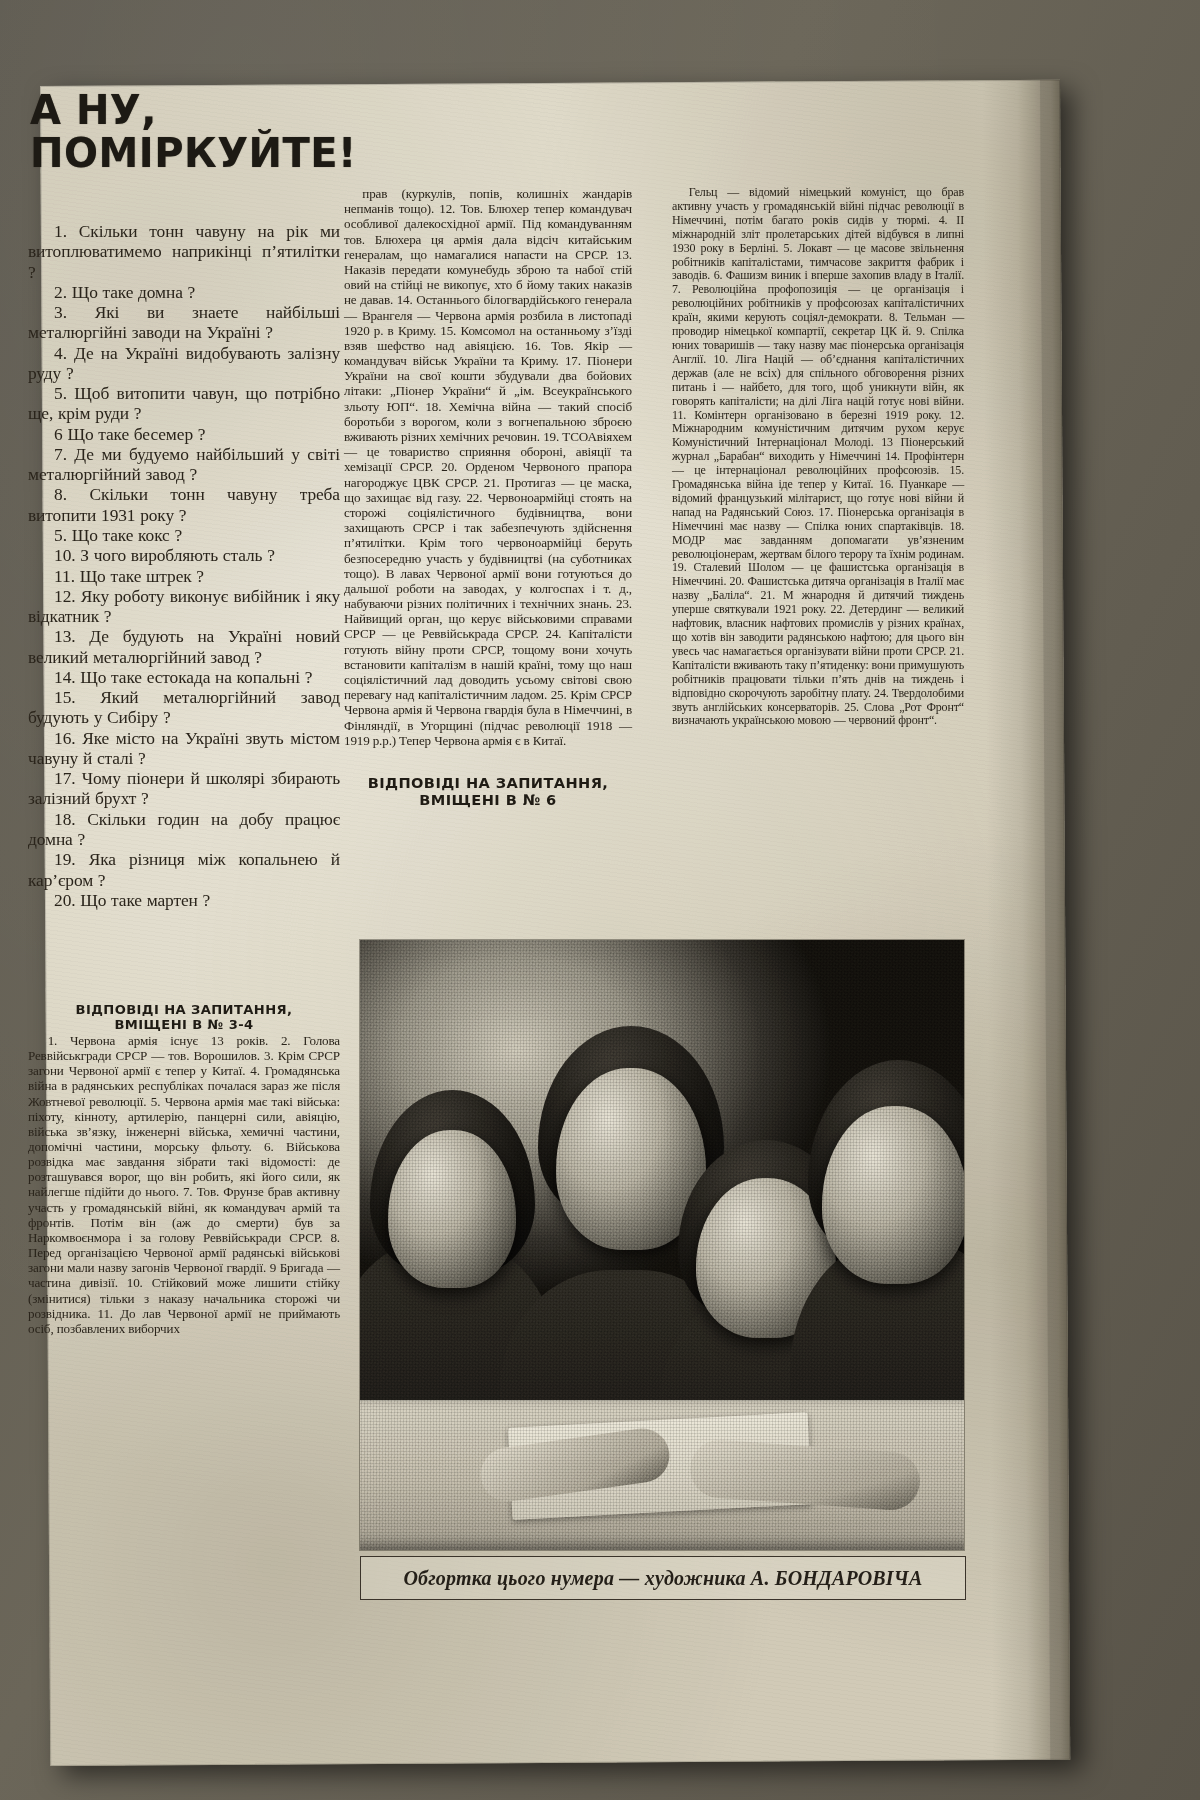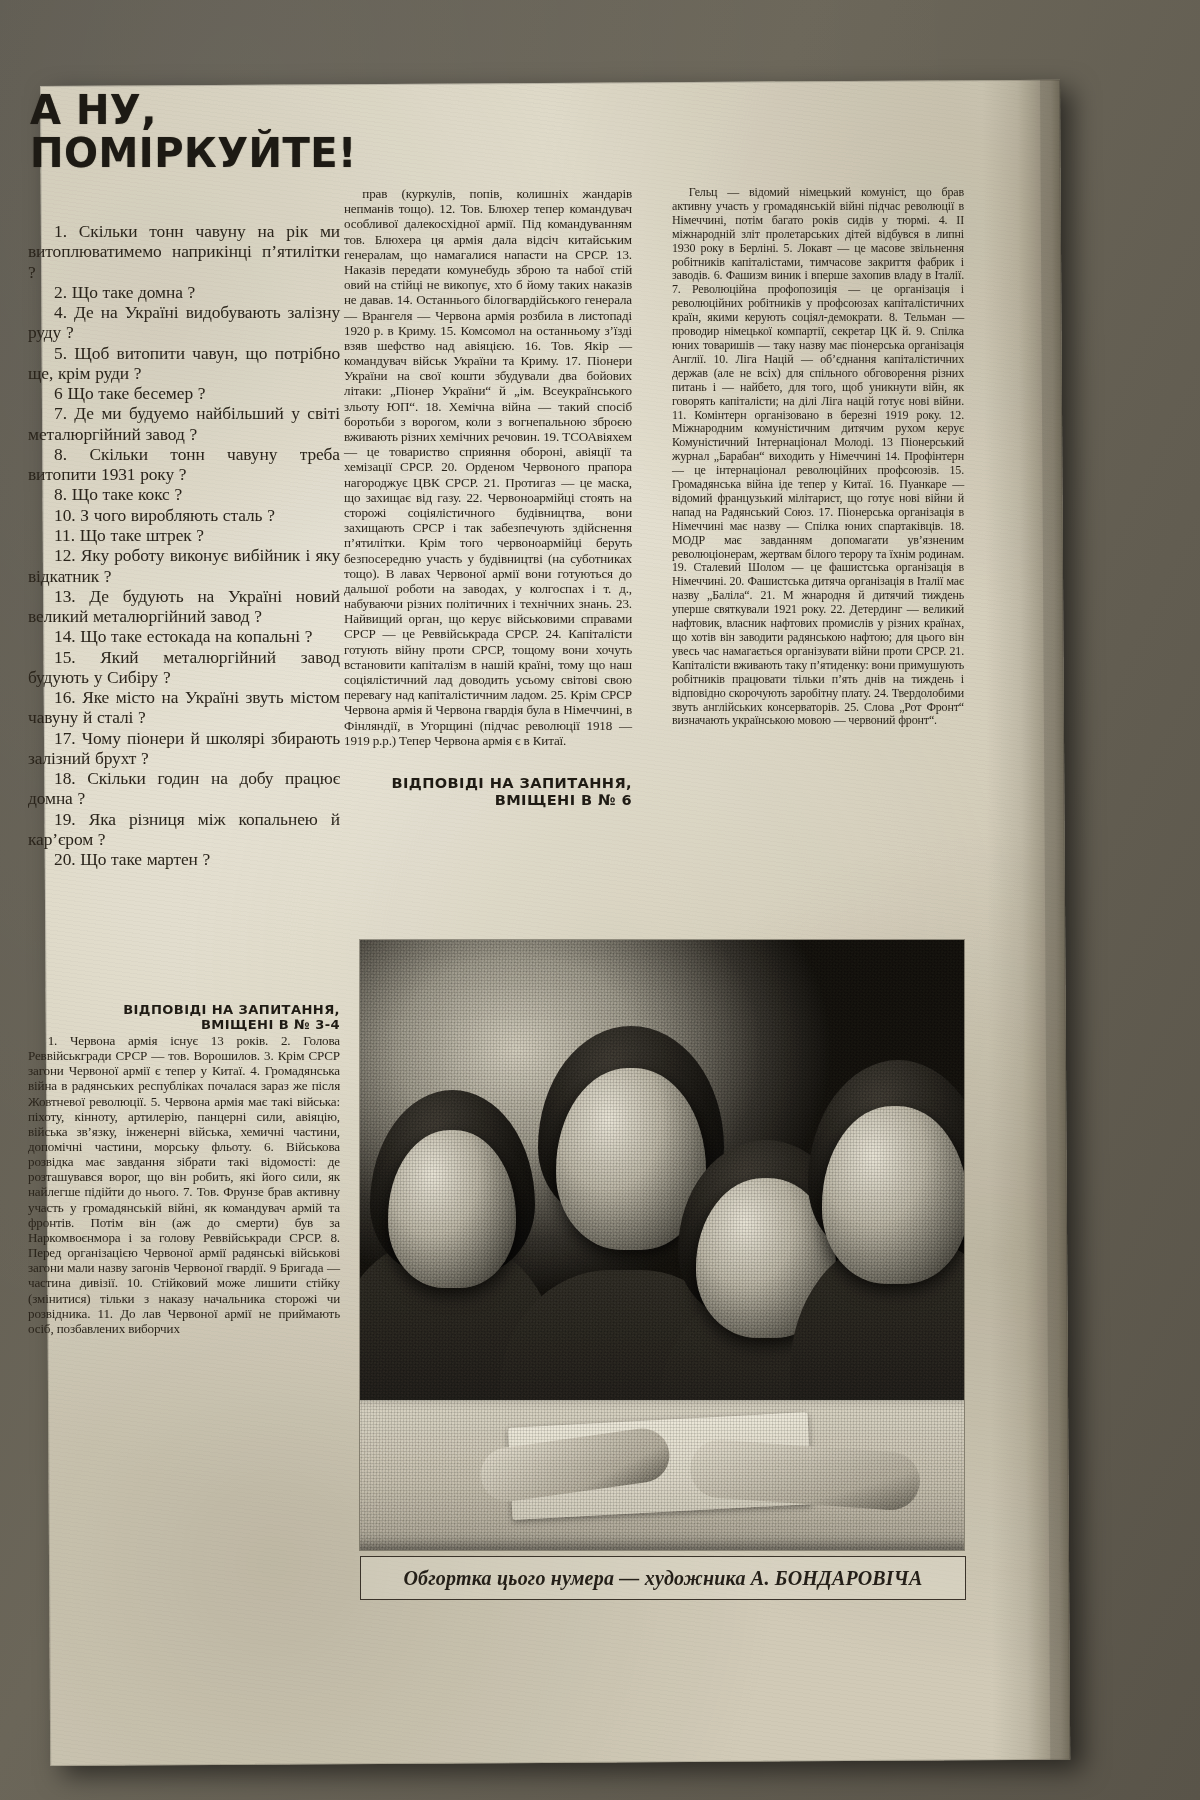--- a/index.html
+++ b/index.html
@@ -81,21 +81,21 @@
     font-size:17.4px;line-height:1.165;
     letter-spacing:-.1px;
     word-spacing:.5px;
     margin-top:7px;
   }
   #col1 .q{display:block;text-indent:1.5em;}
 
   .sechead{
     font-family:"DejaVu Sans", sans-serif;
     font-weight:700;
-    text-align:right;
+    text-align:center;
     text-indent:0 !important;
     letter-spacing:.4px;
     color:#1f1b14;
     line-height:1.18;
   }
 
   
   #col1ans{
     left:28px;top:1002px;width:312px;
     font-size:13.1px;line-height:1.158;
@@ -212,26 +212,27 @@
   </div>
 
   <div class="masthead">
     <span class="l1">А НУ,</span>
     <span class="l2">ПОМІРКУЙТЕ!</span>
   </div>
 
   <div class="col ink" id="col1">
     <span class="q">1. Скільки тонн чавуну на рік ми витоплюватимемо наприкінці п’ятилітки ?</span>
     <span class="q">2. Що таке домна ?</span>
+    <span class="q">3. Які ви знаете найбільші металюргійні заводи на Україні ?</span>
     <span class="q">4. Де на Україні видобувають залізну руду ?</span>
     <span class="q">5. Щоб витопити чавун, що потрібно ще, крім руди ?</span>
     <span class="q">6 Що таке бесемер ?</span>
     <span class="q">7. Де ми будуемо найбільший у світі металюргійний завод ?</span>
     <span class="q">8. Скільки тонн чавуну треба витопити 1931 року ?</span>
-    <span class="q">8. Що таке кокс ?</span>
+    <span class="q">5. Що таке кокс ?</span>
     <span class="q">10. З чого виробляють сталь ?</span>
     <span class="q">11. Що таке штрек ?</span>
     <span class="q">12. Яку роботу виконує вибійник і яку відкатник ?</span>
     <span class="q">13. Де будують на Україні новий великий металюргійний завод ?</span>
     <span class="q">14. Що таке естокада на копальні ?</span>
     <span class="q">15. Який металюргійний завод будують у Сибіру ?</span>
     <span class="q">16. Яке місто на Україні звуть містом чавуну й сталі ?</span>
     <span class="q">17. Чому піонери й школярі збирають залізний брухт ?</span>
     <span class="q">18. Скільки годин на добу працює домна ?</span>
     <span class="q">19. Яка різниця між копальнею й кар’єром ?</span>

